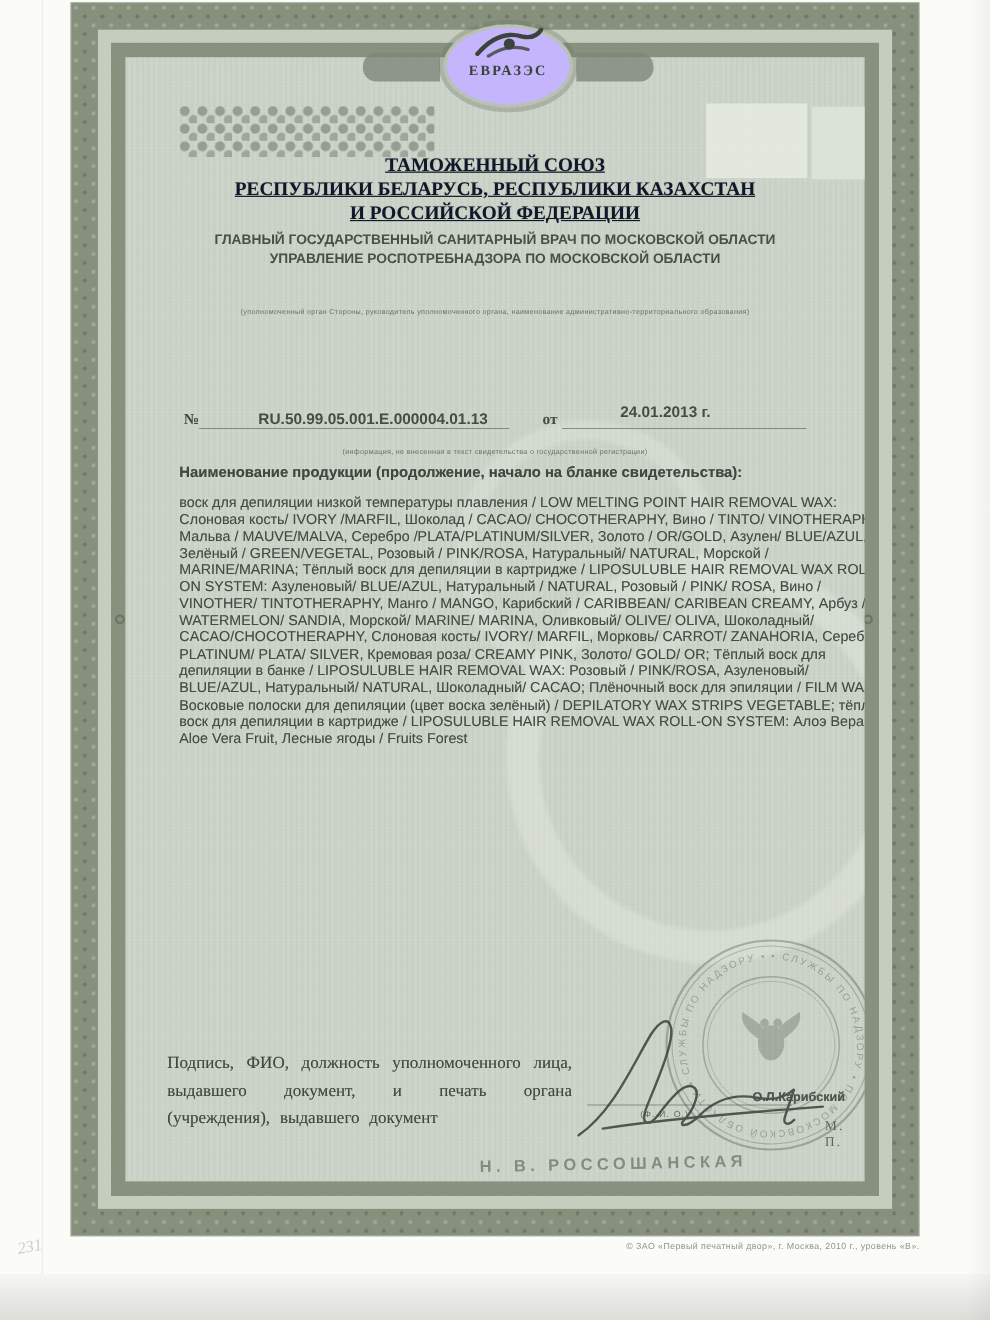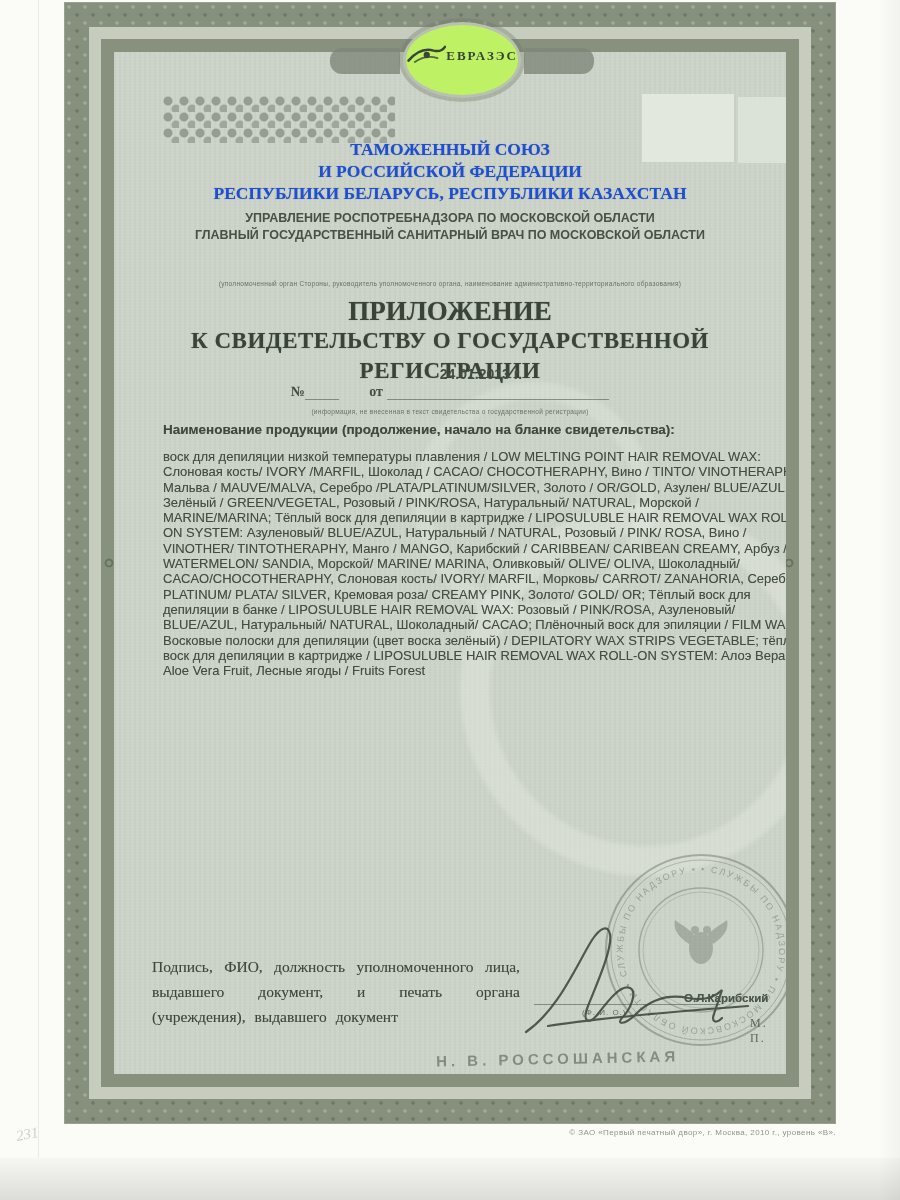--- a/index.html
+++ b/index.html
@@ -48,32 +48,32 @@
   .dot-patch{position:absolute;left:49px;top:44px;width:232px;height:47px;
     background:
       radial-gradient(circle at 5px 5px, #8b9588 4px, transparent 5px),
       radial-gradient(circle at 13px 13px, #97a093 4px, transparent 5px);
     background-size:16px 16px;opacity:.85;border-radius:2px;}
   .white-box-a{position:absolute;left:528px;top:42px;width:92px;height:68px;background:#e6eae1;opacity:.9;}
   .white-box-b{position:absolute;left:624px;top:45px;width:80px;height:66px;background:#dde3d8;opacity:.9;}
 
   
   .emblem{position:absolute;left:403px;top:22px;width:118px;height:76px;border-radius:50%;
-    background:#bef264;border:3px solid #b9c1b1;box-shadow:0 0 0 4px rgba(110,120,105,.35);
-    z-index:6;display:flex;align-items:center;padding-bottom:9px;box-sizing:border-box;}
+    background:#c4b5fd;border:3px solid #b9c1b1;box-shadow:0 0 0 4px rgba(110,120,105,.35);
+    z-index:6;display:flex;flex-direction:column;align-items:center;padding-bottom:9px;box-sizing:border-box;}
   .emblem-wing{position:absolute;top:48px;width:70px;height:26px;background:#7d877а;background:#7d8779;z-index:5;opacity:.8;}
   .emblem-wing.l{left:330px;border-radius:12px 0 0 12px;}
   .emblem-wing.r{left:524px;border-radius:0 12px 12px 0;}
   .emblem-label{font-family:"Liberation Serif",serif;font-weight:bold;font-size:13px;letter-spacing:2px;color:#39433а;color:#39433a;}
   .emblem svg{margin-bottom:1px;}
 
   
   .hdr{position:absolute;left:0;top:86px;width:100%;text-align:center;z-index:2;}
-  .hdr .h-serif{font-family:"Liberation Serif",serif;font-weight:bold;font-size:17.5px;line-height:22px;color:#1d4ed8;
-    text-shadow:0 0 1px rgba(58,68,58,.45);}
+  .hdr .h-serif{font-family:"Liberation Serif",serif;font-weight:bold;font-size:17.5px;line-height:22px;color:#0f172a;
+    text-shadow:0 0 1px rgba(58,68,58,.45);text-decoration:underline;}
   .hdr .h-sans{font-weight:bold;font-size:12.5px;line-height:16.5px;color:#465046;margin-top:0;}
   .hdr .h-sans-block{margin-top:6px;}
   .tiny-caption{position:absolute;left:0;width:100%;text-align:center;font-size:6.5px;color:rgba(70,80,68,.75);letter-spacing:.3px;}
   .cap1{top:228px;}
   .cap2{top:356px;}
 
   .title{position:absolute;left:0;top:244px;width:100%;text-align:center;font-family:"Liberation Serif",serif;
     font-weight:bold;color:#39433a;text-shadow:0 0 1px rgba(57,67,58,.5);}
   .title .t1{font-size:27px;line-height:30px;}
   .title .t2{font-size:23px;line-height:30px;letter-spacing:.5px;}
@@ -81,21 +81,21 @@
   
   .numrow{position:absolute;left:0;top:314px;width:100%;display:flex;justify-content:center;align-items:flex-end;
     font-weight:bold;font-size:14px;color:#434d43;}
   .numrow .lbl{font-family:"Liberation Serif",serif;font-weight:bold;}
   .u{border-bottom:1px solid rgba(70,80,68,.55);display:inline-block;text-align:center;}
   .numrow .gap1{width:34px;height:14px;}
   .numrow .numbox{width:248px;padding-bottom:1px;}
   .numrow .gap2{width:26px;height:14px;border-bottom:none;}
   .numrow .otbox{margin:0 4px;}
   .numrow .gap3{width:30px;height:14px;}
-  .numrow .datebox{width:128px;padding-bottom:17px;text-align:center;}
+  .numrow .datebox{width:128px;padding-bottom:7px;text-align:center;}
   .numrow .gap4{width:64px;height:14px;}
 
   
   .body-head{position:absolute;left:49px;top:370px;width:640px;font-weight:bold;font-size:13.5px;color:#3e483e;
     text-shadow:0 0 .5px rgba(62,72,62,.5);}
   .body-text{position:absolute;left:49px;top:397px;width:644px;font-size:13px;line-height:15.3px;color:#424c42;
     text-shadow:0 0 .5px rgba(66,76,66,.4);}
 
   
   .sig-label{position:absolute;left:38px;top:902px;width:368px;font-family:"Liberation Serif",serif;
@@ -129,38 +129,35 @@
 
           <div class="watermark-ring"></div>
           <div class="watermark-ring2"></div>
 
           <div class="dot-patch"></div>
           <div class="white-box-a"></div>
           <div class="white-box-b"></div>
 
           <div class="hdr">
             <div class="h-serif">ТАМОЖЕННЫЙ СОЮЗ</div>
+            <div class="h-serif">РЕСПУБЛИКИ БЕЛАРУСЬ, РЕСПУБЛИКИ КАЗАХСТАН</div>
             <div class="h-serif">И РОССИЙСКОЙ ФЕДЕРАЦИИ</div>
-            <div class="h-serif">РЕСПУБЛИКИ БЕЛАРУСЬ, РЕСПУБЛИКИ КАЗАХСТАН</div>
             <div class="h-sans-block">
+              <div class="h-sans">ГЛАВНЫЙ ГОСУДАРСТВЕННЫЙ САНИТАРНЫЙ ВРАЧ ПО МОСКОВСКОЙ ОБЛАСТИ</div>
               <div class="h-sans">УПРАВЛЕНИЕ РОСПОТРЕБНАДЗОРА ПО МОСКОВСКОЙ ОБЛАСТИ</div>
-              <div class="h-sans">ГЛАВНЫЙ ГОСУДАРСТВЕННЫЙ САНИТАРНЫЙ ВРАЧ ПО МОСКОВСКОЙ ОБЛАСТИ</div>
             </div>
           </div>
 
           <div class="tiny-caption cap1">(уполномоченный орган Стороны, руководитель уполномоченного органа, наименование административно-территориального образования)</div>
 
-          <div class="title">
-            <div class="t1">ПРИЛОЖЕНИЕ</div>
-            <div class="t2">К СВИДЕТЕЛЬСТВУ О ГОСУДАРСТВЕННОЙ РЕГИСТРАЦИИ</div>
-          </div>
 
           <div class="numrow">
             <span class="lbl">№</span>
             <span class="u gap1"></span>
+            <span class="u numbox">RU.50.99.05.001.Е.000004.01.13</span>
             <span class="gap2"></span>
             <span class="lbl otbox">от</span>
             <span class="u gap3"></span>
             <span class="u datebox">24.01.2013 г.</span>
             <span class="u gap4"></span>
           </div>
 
           <div class="tiny-caption cap2">(информация, не внесенная в текст свидетельства о государственной регистрации)</div>
 
           <div class="body-head">Наименование продукции (продолжение, начало на бланке свидетельства):</div>

